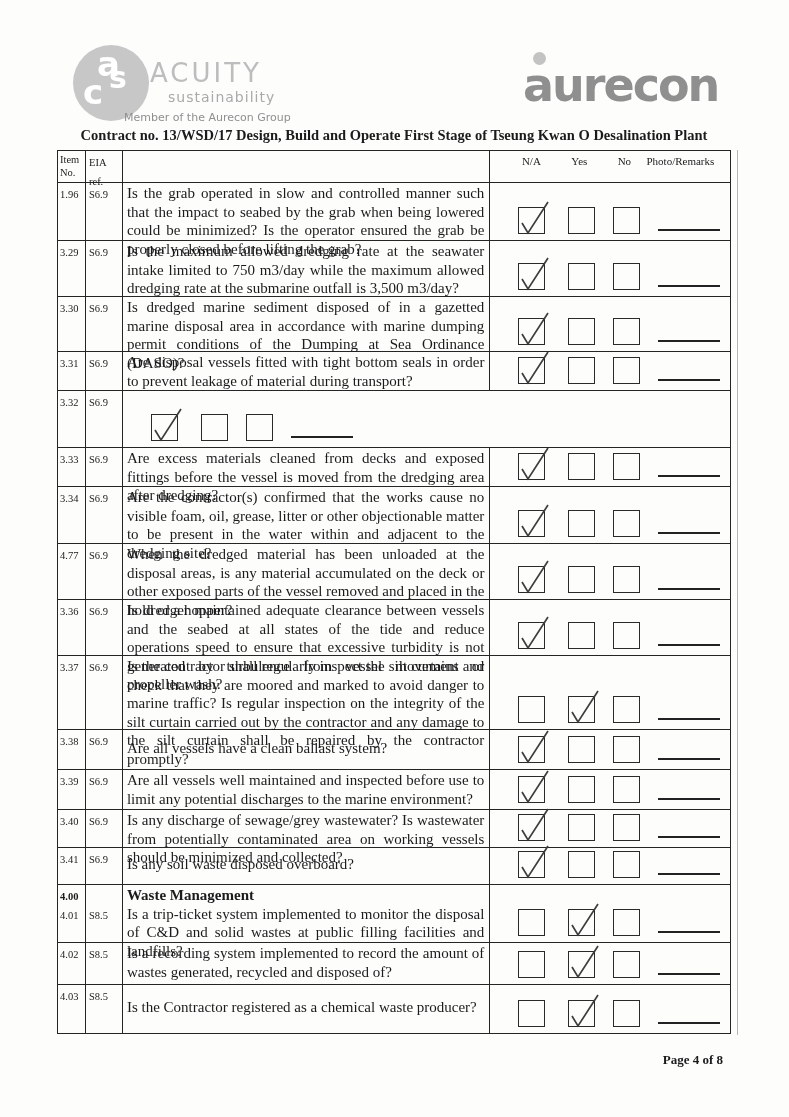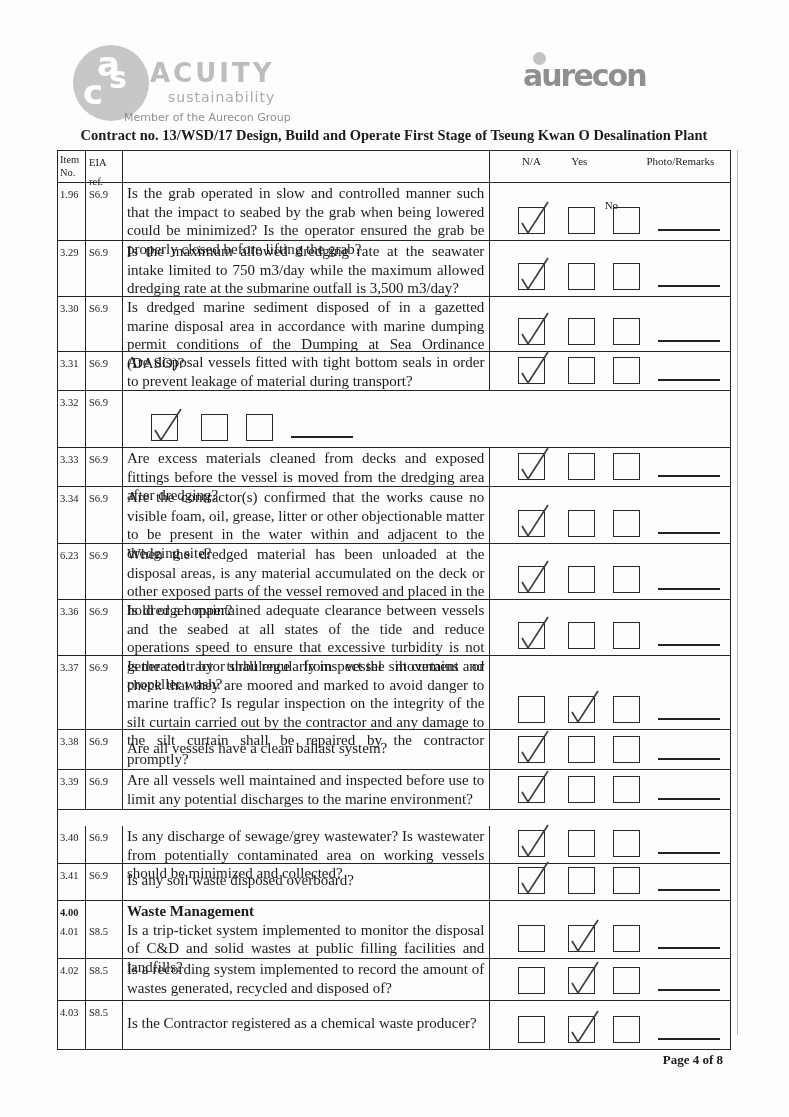--- a/index.html
+++ b/index.html
@@ -8,28 +8,28 @@
 
   
   .acuity{position:absolute;left:68px;top:42px;width:260px;height:90px;}
   .acuity-circle{position:absolute;left:5px;top:3px;width:76px;height:76px;border-radius:50%;
                  background:#c7c7c7;overflow:hidden;}
   .mono{position:absolute;font-family:"DejaVu Sans",sans-serif;font-weight:bold;color:#ffffff;line-height:1;}
   .mono-a{left:24px;top:2px;font-size:34px;}
   .mono-c{left:10px;top:30px;font-size:34px;}
   .mono-s{left:36px;top:18px;font-size:30px;}
   .acuity-name{position:absolute;left:82px;top:16px;font-family:"DejaVu Sans",sans-serif;
-               font-weight:bold;font-size:26px;letter-spacing:3px;color:#bdbdbd;}
+               font-weight:normal;font-size:26px;letter-spacing:3px;color:#bdbdbd;}
   .acuity-sub{position:absolute;left:100px;top:47px;font-family:"DejaVu Sans",sans-serif;
               font-size:14px;letter-spacing:1px;color:#aaaaaa;}
   .acuity-member{position:absolute;left:56px;top:69px;font-family:"DejaVu Sans",sans-serif;
                  font-size:11px;color:#8f8f8f;}
   .aurecon{position:absolute;left:515px;top:40px;width:220px;height:75px;}
   .aurecon-word{position:absolute;left:8px;top:18px;font-family:"DejaVu Sans",sans-serif;
-                font-weight:bold;font-size:30px;letter-spacing:-2px;color:#8f8f8f;}
+                font-weight:bold;font-size:46px;letter-spacing:-2px;color:#8f8f8f;}
   .aurecon-dot{position:absolute;left:18px;top:12px;width:13px;height:13px;border-radius:50%;
                background:#c3c3c3;}
 
   
   .doc-title{position:absolute;left:57px;top:127px;width:674px;text-align:center;
              font-weight:bold;font-size:14.5px;white-space:nowrap;}
 
   
   .sheet-table{position:absolute;left:57px;top:150px;width:674px;border:1.5px solid #252525;
                box-sizing:border-box;background:transparent;}
@@ -47,21 +47,21 @@
   .bold{font-weight:bold;}
   .c-checks{width:240px;position:relative;}
 
   .hrow{height:32px;}
   .hrow .c-q{border-right:1px solid #252525;}
   .h-item{font-size:10.5px;line-height:13px;padding-top:2px;}
   .h-ref{font-size:10.5px;padding-top:2px;}
   .hl{position:absolute;top:4px;font-size:11px;text-align:center;}
   .hl-na{left:20px;width:42px;}
   .hl-yes{left:68px;width:42px;}
-  .hl-no{left:100px;width:42px;margin-top:44px;}
+  .hl-no{left:113px;width:42px;}
   .hl-photo{left:140px;width:100px;}
 
   .cb{position:absolute;bottom:6px;width:25px;height:25px;border:1.8px solid #2a2a2a;background:transparent;}
   .b0{left:28px;} .b1{left:78px;} .b2{left:123px;}
   .remark{position:absolute;left:168px;bottom:9px;width:62px;height:0;border-bottom:2px solid #222222;}
   .tick{position:absolute;left:-4px;top:-9px;width:37px;height:40px;overflow:visible;}
 
   
   .page-num{position:absolute;right:66px;top:1052px;font-size:13px;font-weight:600;}
 </style>
@@ -214,21 +214,21 @@
               <svg class="tick" viewBox="0 0 37 40">
                 <polyline points="7,24 13,34 33,3" fill="none" stroke="#3d3d3d" stroke-width="1.7"></polyline>
               </svg>
             </span>
       <span class="cb b1"></span>
       <span class="cb b2"></span>
       <span class="remark"></span>
     </div>
   </div>
         <div class="row" style="height: 56px;">
-    <div class="cell c-item">6.23</div>
+    <div class="cell c-item">4.77</div>
     <div class="cell c-ref">S6.9</div>
     <div class="cell c-q">
             <div class="q-text">When the dredged material has been unloaded at the disposal areas, is any material accumulated on the deck or other exposed parts of the vessel removed and placed in the hold or a hopper?</div>
           </div>
     <div class="cell c-checks">
       <span class="cb b0" style="position: absolute;">
               <svg class="tick" viewBox="0 0 37 40">
                 <polyline points="7,24 13,34 33,3" fill="none" stroke="#3d3d3d" stroke-width="1.7"></polyline>
               </svg>
             </span>
@@ -298,21 +298,21 @@
       <span class="cb b0" style="position: absolute;">
               <svg class="tick" viewBox="0 0 37 40">
                 <polyline points="7,24 13,34 33,3" fill="none" stroke="#3d3d3d" stroke-width="1.7"></polyline>
               </svg>
             </span>
       <span class="cb b1"></span>
       <span class="cb b2"></span>
       <span class="remark"></span>
     </div>
   </div>
-        <div class="row" style="height: 38px; margin-top: 16px;">
+        <div class="row" style="height: 38px;">
     <div class="cell c-item">3.40</div>
     <div class="cell c-ref">S6.9</div>
     <div class="cell c-q">
             <div class="q-text">Is any discharge of sewage/grey wastewater? Is wastewater from potentially contaminated area on working vessels should be minimized and collected?</div>
           </div>
     <div class="cell c-checks">
       <span class="cb b0" style="position: absolute;">
               <svg class="tick" viewBox="0 0 37 40">
                 <polyline points="7,24 13,34 33,3" fill="none" stroke="#3d3d3d" stroke-width="1.7"></polyline>
               </svg>

